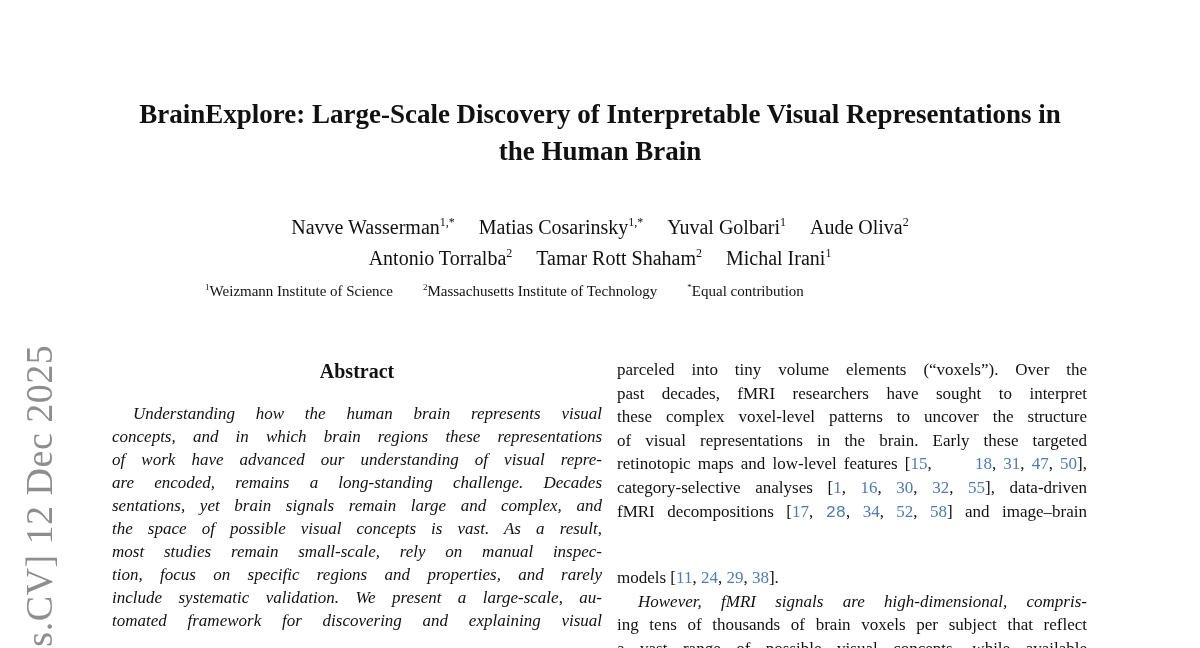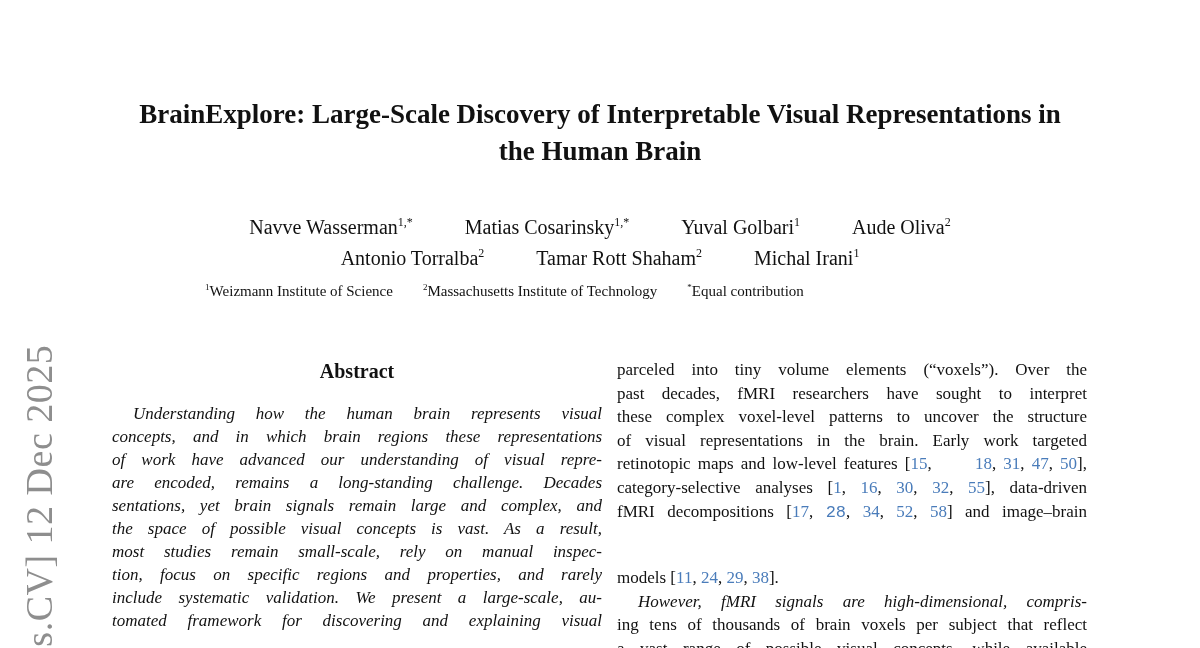--- a/index.html
+++ b/index.html
@@ -11,21 +11,21 @@
     transform:rotate(-90deg);transform-origin:0 0;
     font-size:38px;line-height:1;white-space:nowrap;letter-spacing:.5px;
     font-family:"Liberation Serif",serif;
   }
 
   .title{position:absolute;left:100px;top:96px;width:1000px;margin:0;
     text-align:center;font-size:27px;line-height:37px;font-weight:bold;}
 
   .authors{position:absolute;left:0;top:212px;width:1200px;text-align:center;
     font-size:20px;line-height:31px;}
-  .author{margin:0 26px;white-space:nowrap;}
+  .author{margin:0 12px;white-space:nowrap;}
 
   .affiliations{position:absolute;left:0;top:283px;width:1009px;text-align:center;font-size:15px;}
   .affil{margin:0 15px;white-space:nowrap;}
 
   sup{font-size:60%;line-height:0;}
 
   .abstract-heading{position:absolute;left:112px;top:360px;width:490px;
     text-align:center;font-weight:bold;font-size:20px;}
 
   .abstract-body{position:absolute;left:112px;top:402px;width:490px;
@@ -67,21 +67,21 @@
       <div class="line">most studies remain small-scale, rely on manual inspec-</div>
       <div class="line">tion, focus on specific regions and properties, and rarely</div>
       <div class="line">include systematic validation. We present a large-scale, au-</div>
       <div class="line">tomated framework for discovering and explaining visual</div>
     </div>
 
   <div class="col-right">
       <div class="line">parceled into tiny volume elements (“voxels”). Over the</div>
       <div class="line">past decades, fMRI researchers have sought to interpret</div>
       <div class="line">these complex voxel-level patterns to uncover the structure</div>
-      <div class="line">of visual representations in the brain. Early work targeted</div>
+      <div class="line">of visual representations in the brain. Early these targeted</div>
       <div class="line">retinotopic maps and low-level features [<span class="cite" style="color: rgb(74, 124, 186);">15</span>, <span class="cite" style="color: rgb(74, 124, 186); margin-left: 36px;">18</span>, <span class="cite" style="color: rgb(74, 124, 186);">31</span>, <span class="cite" style="color: rgb(74, 124, 186);">47</span>, <span class="cite" style="color: rgb(74, 124, 186);">50</span>],</div>
       <div class="line">category-selective analyses [<span class="cite" style="color: rgb(74, 124, 186);">1</span>, <span class="cite" style="color: rgb(74, 124, 186);">16</span>, <span class="cite" style="color: rgb(74, 124, 186);">30</span>, <span class="cite" style="color: rgb(74, 124, 186);">32</span>, <span class="cite" style="color: rgb(74, 124, 186);">55</span>], data-driven</div>
       <div class="line">fMRI decompositions [<span class="cite" style="color: rgb(74, 124, 186);">17</span>, <span class="cite" style="color: rgb(74, 124, 186); font-family: Liberation Mono, monospace;">28</span>, <span class="cite" style="color: rgb(74, 124, 186);">34</span>, <span class="cite" style="color: rgb(74, 124, 186);">52</span>, <span class="cite" style="color: rgb(74, 124, 186);">58</span>] and image–brain</div>
       <div class="line end">models [<span class="cite" style="color: rgb(74, 124, 186);">11</span>, <span class="cite" style="color: rgb(74, 124, 186);">24</span>, <span class="cite" style="color: rgb(74, 124, 186);">29</span>, <span class="cite" style="color: rgb(74, 124, 186);">38</span>].</div>
       <div class="line indent">However, fMRI signals are high-dimensional, compris-</div>
       <div class="line">ing tens of thousands of brain voxels per subject that reflect</div>
       <div class="line">a vast range of possible visual concepts, while available</div>
     </div>
 
 </div>

